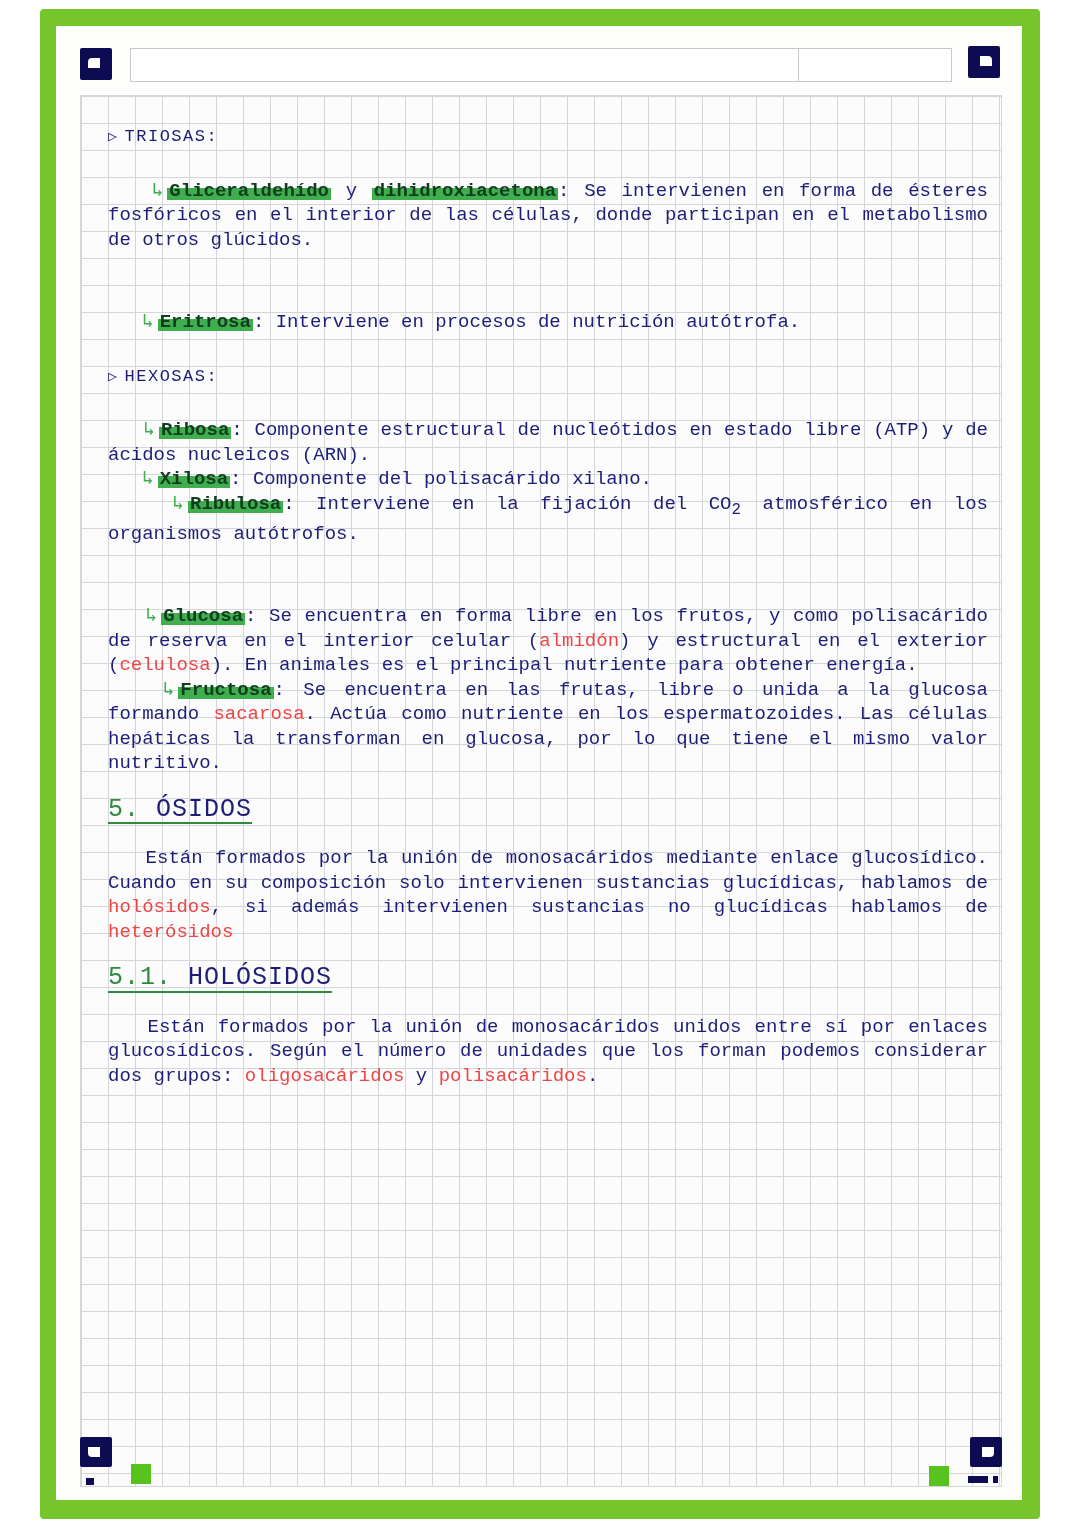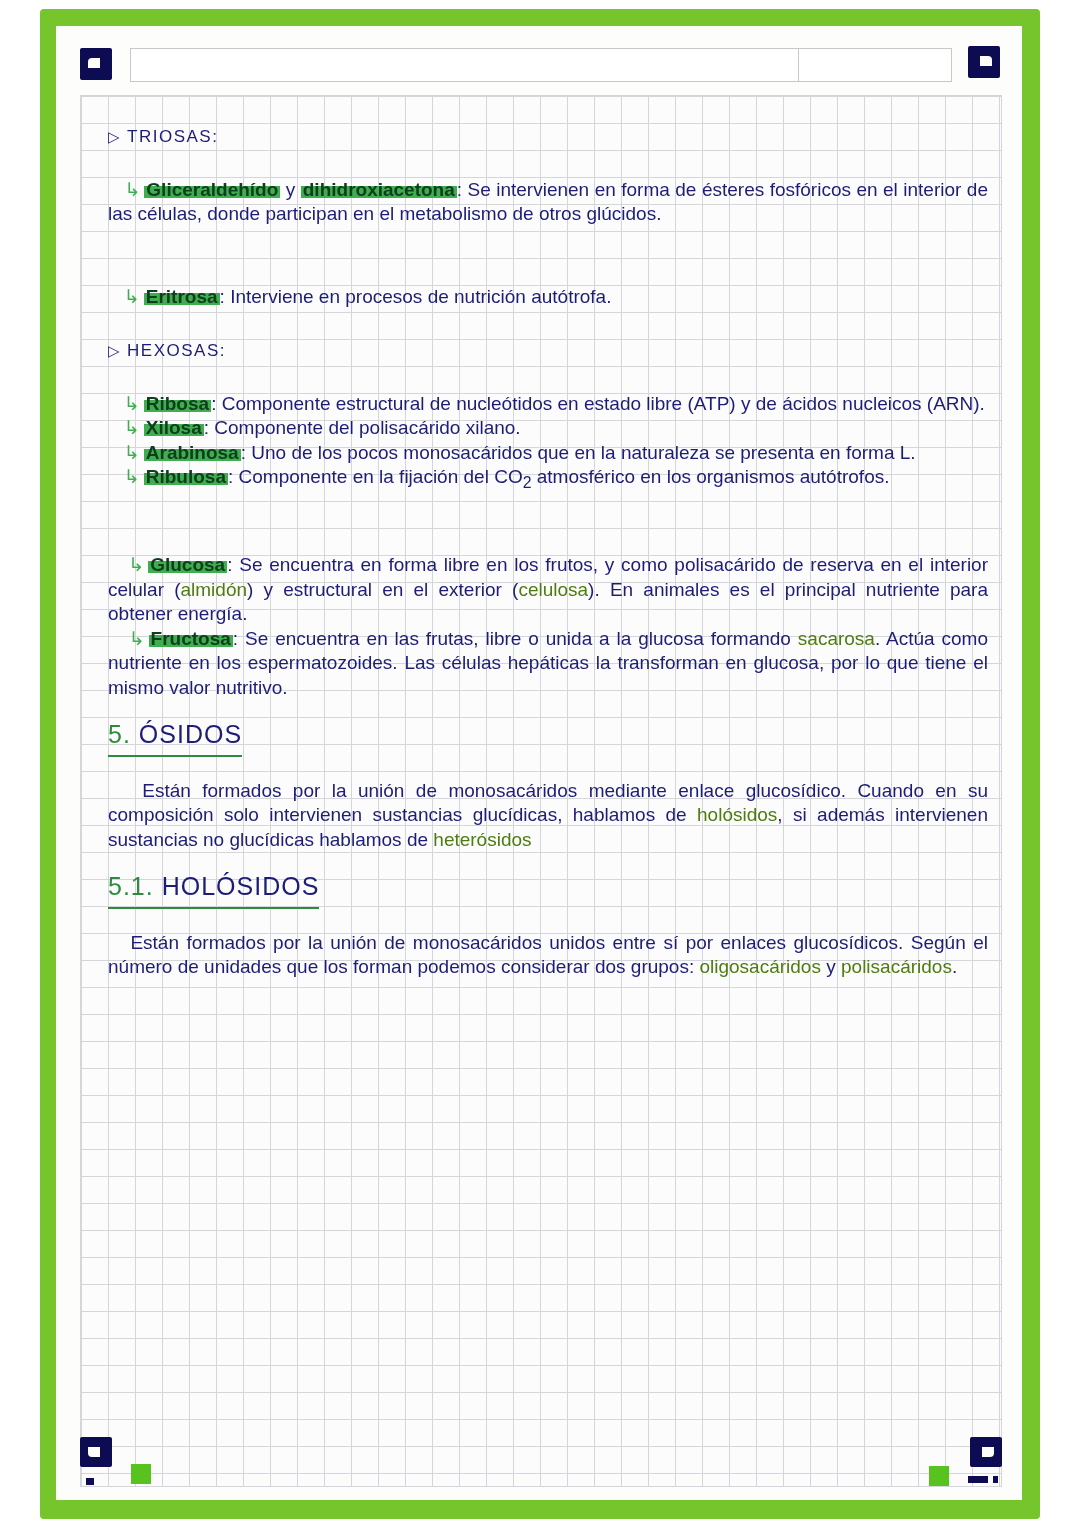--- a/index.html
+++ b/index.html
@@ -40,33 +40,33 @@
     position: absolute; left: 80px; top: 95px; width: 920px; height: 1390px;
     background-image:
       linear-gradient(to right, #d4d6da 1px, transparent 1px),
       linear-gradient(to bottom, #d4d6da 1px, transparent 1px);
     background-size: 27px 27px;
     background-color: #fcfcfc;
     border: 1px solid #d4d6da;
   }
   .content {
     position: absolute; left: 108px; top: 125px; width: 880px;
-    color: #1d1d78; font-family: Liberation Sans, sans-serif; font-size: 19px; line-height: 24.5px;
+    color: #1d1d78; font-family: Liberation Mono, monospace; font-size: 19px; line-height: 24.5px;
   }
   .h-sub { font-size: 17px; letter-spacing: 1.5px; color: #1d1d78; margin: 0; }
   .h-sub .tri { color: #1d1d78; margin-right: 6px; font-size: 15px; }
   .para { margin: 0; text-align: justify; }
   .hl {
     background: linear-gradient(to bottom, transparent 35%, #3fae4f 35%, #3fae4f 92%, transparent 92%);
     color: #0f3d1e; font-weight: bold; padding: 0 2px;
   }
   .arrow { color: #3fae4f; margin-right: 4px; }
-  .gr { color: #4d7c0f; margin-top: 44px; }
+  .gr { color: #ef4444; margin-top: 44px; }
   .sec-title {
-    font-size: 25px; color: #1d1d78; display: inline-block; padding-bottom: 8px;
+    font-size: 25px; color: #1d1d78; display: inline-block; padding-bottom: 0;
     border-bottom: 2px solid #2e8b3e; letter-spacing: 1px;
   }
   .sec-title .num { color: #2e8b3e; }
   .sp-s { height: 28px; }
   .sp-m { height: 30px; }
   .sp-l { height: 22px; }
 </style>
 </head>
 <body>
 
@@ -93,22 +93,21 @@
   
   <div class="sp-s"></div>
   <p class="para">&nbsp;&nbsp;&nbsp;<span class="arrow">↳</span><span class="hl">Eritrosa</span><span>: Interviene en procesos de nutrición autótrofa.</span></p>
   <div class="sp-m"></div>
 
   
   <p class="h-sub"><span class="tri">▷</span><span>HEXOSAS:</span></p>
   <div class="sp-s"></div>
   <p class="para">&nbsp;&nbsp;&nbsp;<span class="arrow">↳</span><span class="hl">Ribosa</span><span>: Componente estructural de nucleótidos en estado libre (ATP) y de ácidos nucleicos (ARN).</span></p>
   <p class="para">&nbsp;&nbsp;&nbsp;<span class="arrow">↳</span><span class="hl">Xilosa</span><span>: Componente del polisacárido xilano.</span></p>
-  <p class="para">&nbsp;&nbsp;&nbsp;<span class="arrow">↳</span><span class="hl">Arabinosa</span><span>: Uno de los pocos monosacáridos que en la naturaleza se presenta en forma L.</span></p>
-  <p class="para">&nbsp;&nbsp;&nbsp;<span class="arrow">↳</span><span class="hl">Ribulosa</span><span>: Componente en la fijación del CO</span><sub>2</sub><span> atmosférico en los organismos autótrofos.</span></p>
+  <p class="para">&nbsp;&nbsp;&nbsp;<span class="arrow">↳</span><span class="hl">Ribulosa</span><span>: Interviene en la fijación del CO</span><sub>2</sub><span> atmosférico en los organismos autótrofos.</span></p>
   <div class="sp-m"></div>
 
   
   <div class="sp-s"></div>
   <p class="para">&nbsp;&nbsp;&nbsp;<span class="arrow">↳</span><span class="hl">Glucosa</span><span>: Se encuentra en forma libre en los frutos, y como polisacárido de reserva en el interior celular (</span><span class="gr">almidón</span><span>) y estructural en el exterior (</span><span class="gr">celulosa</span><span>). En animales es el principal nutriente para obtener energía.</span></p>
   <p class="para">&nbsp;&nbsp;&nbsp;<span class="arrow">↳</span><span class="hl">Fructosa</span><span>: Se encuentra en las frutas, libre o unida a la glucosa formando </span><span class="gr">sacarosa</span><span>. Actúa como nutriente en los espermatozoides. Las células hepáticas la transforman en glucosa, por lo que tiene el mismo valor nutritivo.</span></p>
   <div class="sp-l"></div>
 
   
   <div class="sec-title"><span class="num">5.</span> <span>ÓSIDOS</span></div>

